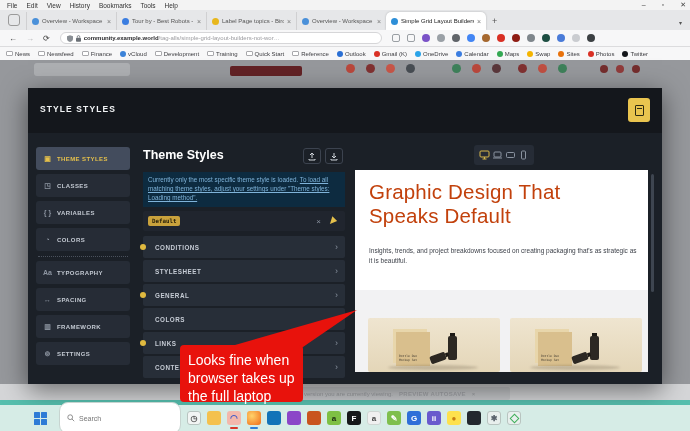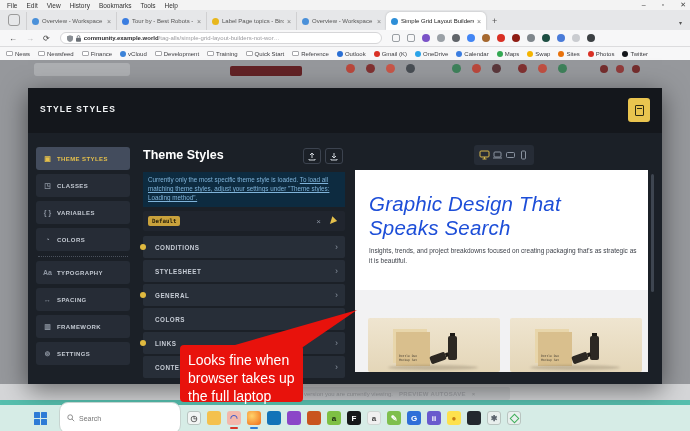--- a/index.html
+++ b/index.html
@@ -70,21 +70,21 @@
   #sel-clear { position:absolute; right:24px; color:#8a92a0; font-size:8px; }
   #sel-pick { position:absolute; right:8px; width:0; height:0; border-left:6px solid #e5c04b; border-top:3px solid transparent; border-bottom:5px solid transparent; transform:rotate(18deg); }
   .srow { position:absolute; left:115px; width:202px; height:22px; background:#272e38; border-radius:2px; display:flex; align-items:center; }
   .srow .lab { margin-left:12px; font-size:6.3px; font-weight:700; letter-spacing:.5px; color:#c6ccd5; }
   .srow .chev { position:absolute; right:7px; color:#87909d; font-size:9px; line-height:1; }
   .srow .moddot { position:absolute; left:-3px; top:8px; width:6px; height:6px; border-radius:50%; background:#e0b93f; }
 
   
   #device-pill { position:absolute; left:446px; top:57px; width:60px; height:20px; background:#262c36; border-radius:3px; display:flex; align-items:center; justify-content:space-around; padding:0 4px;}
   #preview-canvas { position:absolute; left:327px; top:82px; width:293px; height:120px; background:#ffffff; }
-  #pv-heading { position:absolute; left:14px; top:22px; font-size:20.5px; line-height:1.17; font-weight:500; color:#1d4ed8; letter-spacing:.2px;font-style:italic;}
+  #pv-heading { position:absolute; left:14px; top:10px; font-size:20.5px; line-height:1.17; font-weight:500; color:#c2410c; letter-spacing:.2px;}
   #pv-para { position:absolute; left:14px; top:76px; width:268px; font-size:6.5px; line-height:1.5; color:#3e424a; }
   #preview-section { position:absolute; left:327px; top:202px; width:293px; height:82px; background:#f2f2f3; }
   .img-card { position:absolute; top:28px; width:132px; height:54px; border-radius:2px; background:linear-gradient(#efe5d0,#e4d6b8); overflow:hidden; }
   .kraft-box { position:absolute; left:28px; top:14px; width:34px; height:34px; background:#d9bf8d; box-shadow:-3px -3px 0 #e8d6ab; }
   .box-label { position:absolute; left:3px; bottom:3px; font-size:3px; line-height:1.3; color:#4a4336; width:26px; font-family:"DejaVu Sans Mono", monospace;}
   .bottle { position:absolute; background:#2c2823; border-radius:2px; }
   .bottle:before { content:""; position:absolute; left:25%; top:-3px; width:50%; height:3px; background:#1d1a16; }
   .card-shadow { position:absolute; left:20px; bottom:2px; width:90px; height:5px; background:rgba(90,80,60,.25); border-radius:50%; filter:blur(1px);}
   #pv-scrollbar { position:absolute; left:623px; top:86px; width:3px; height:118px; background:#3e4550; border-radius:2px; }
 
@@ -396,21 +396,21 @@
         <rect x="1.5" y="2.5" width="8" height="5" rx="1" stroke="#8a93a0" fill="none"></rect>
       </svg>
     <svg width="11" height="10" viewBox="0 0 11 10">
         <rect x="3.5" y="1" width="4" height="8" rx="1" stroke="#8a93a0" fill="none"></rect>
       </svg>
   </div>
 
   <div id="preview-canvas">
     <div id="pv-heading">
       <div>Graphic Design That</div>
-      <div>Speaks Search</div>
+      <div>Speaks Default</div>
     </div>
     <div id="pv-para">Insights, trends, and project breakdowns focused on creating packaging that's as strategic as it is beautiful.</div>
   </div>
   <div id="preview-section">
     <div class="img-card" style="left:13px">
       <div class="kraft-box">
         <div class="box-label">Bottle Duo Mockup Set</div>
       </div>
       <div class="bottle" style="left:80px;top:18px;width:9px;height:24px;"></div>
       <div class="bottle" style="left:66px;top:32px;width:8px;height:16px;transform:rotate(70deg);"></div>

